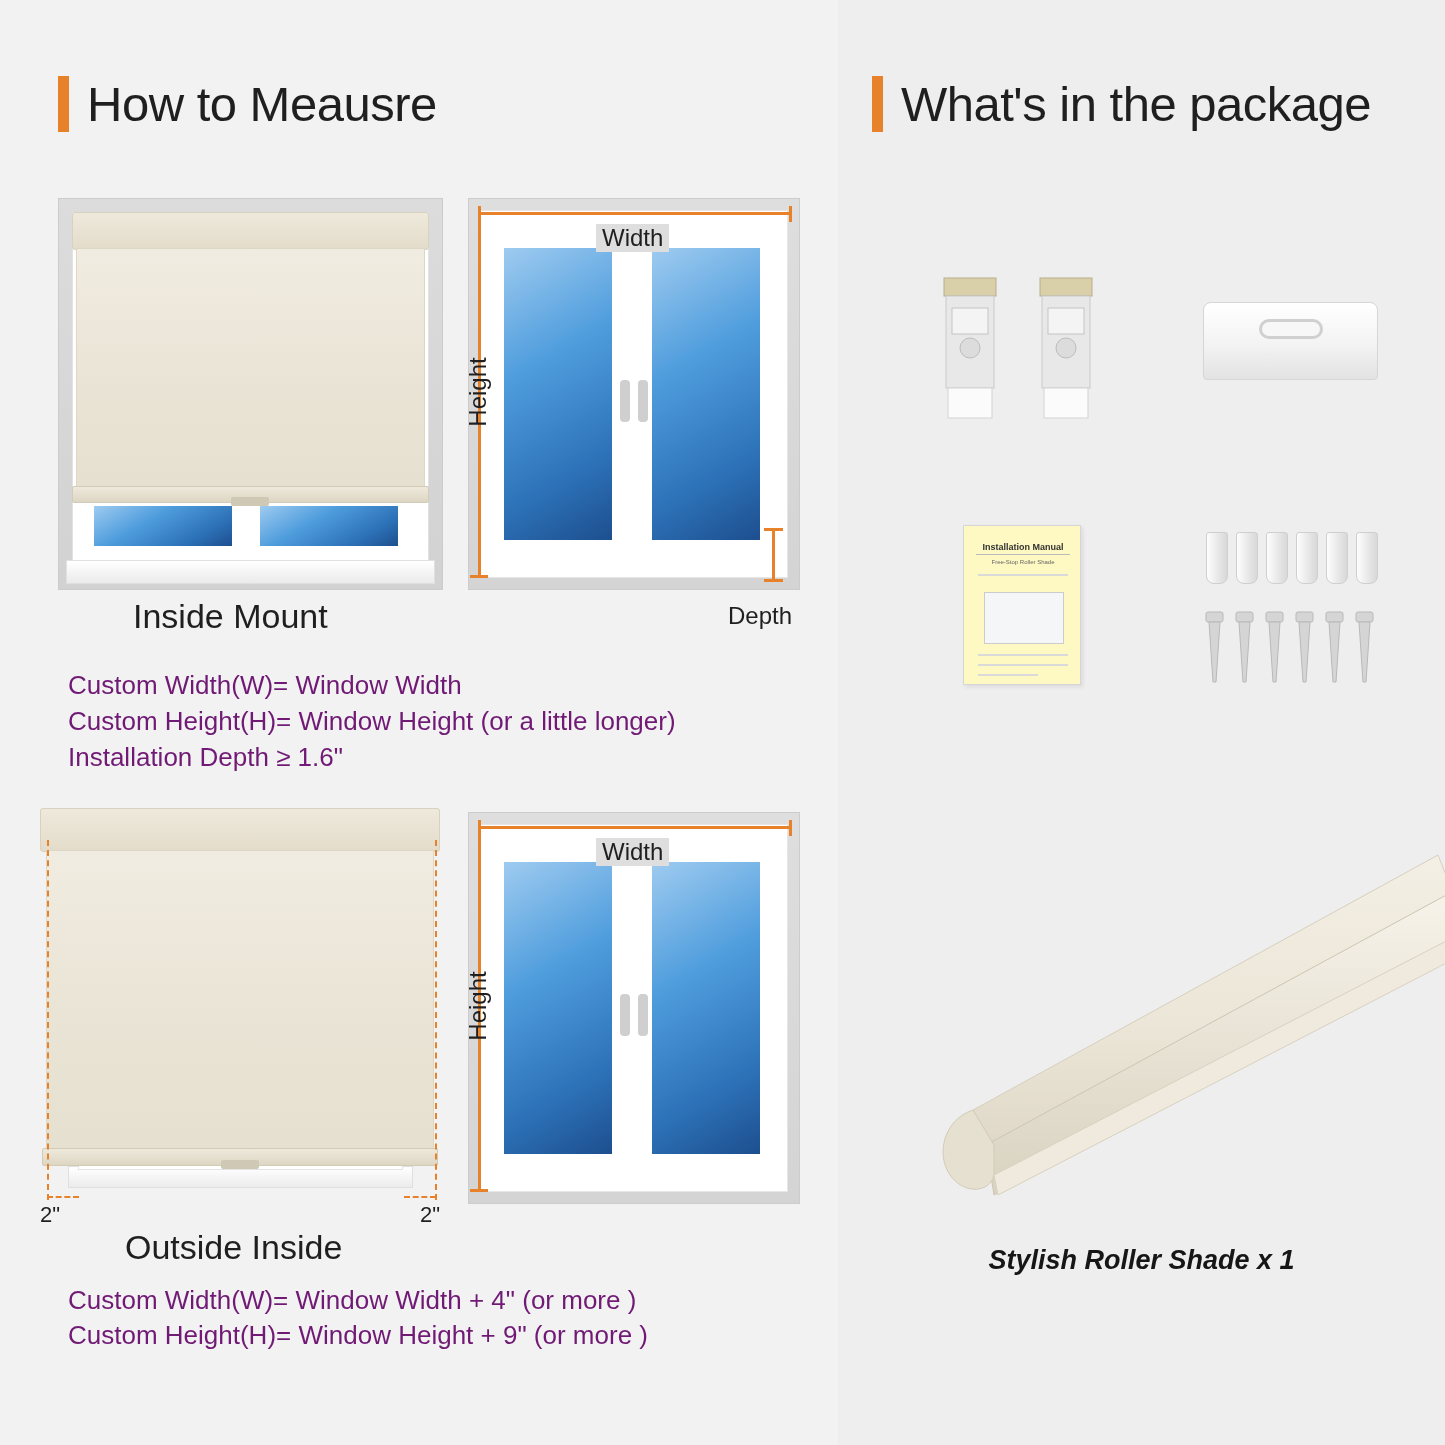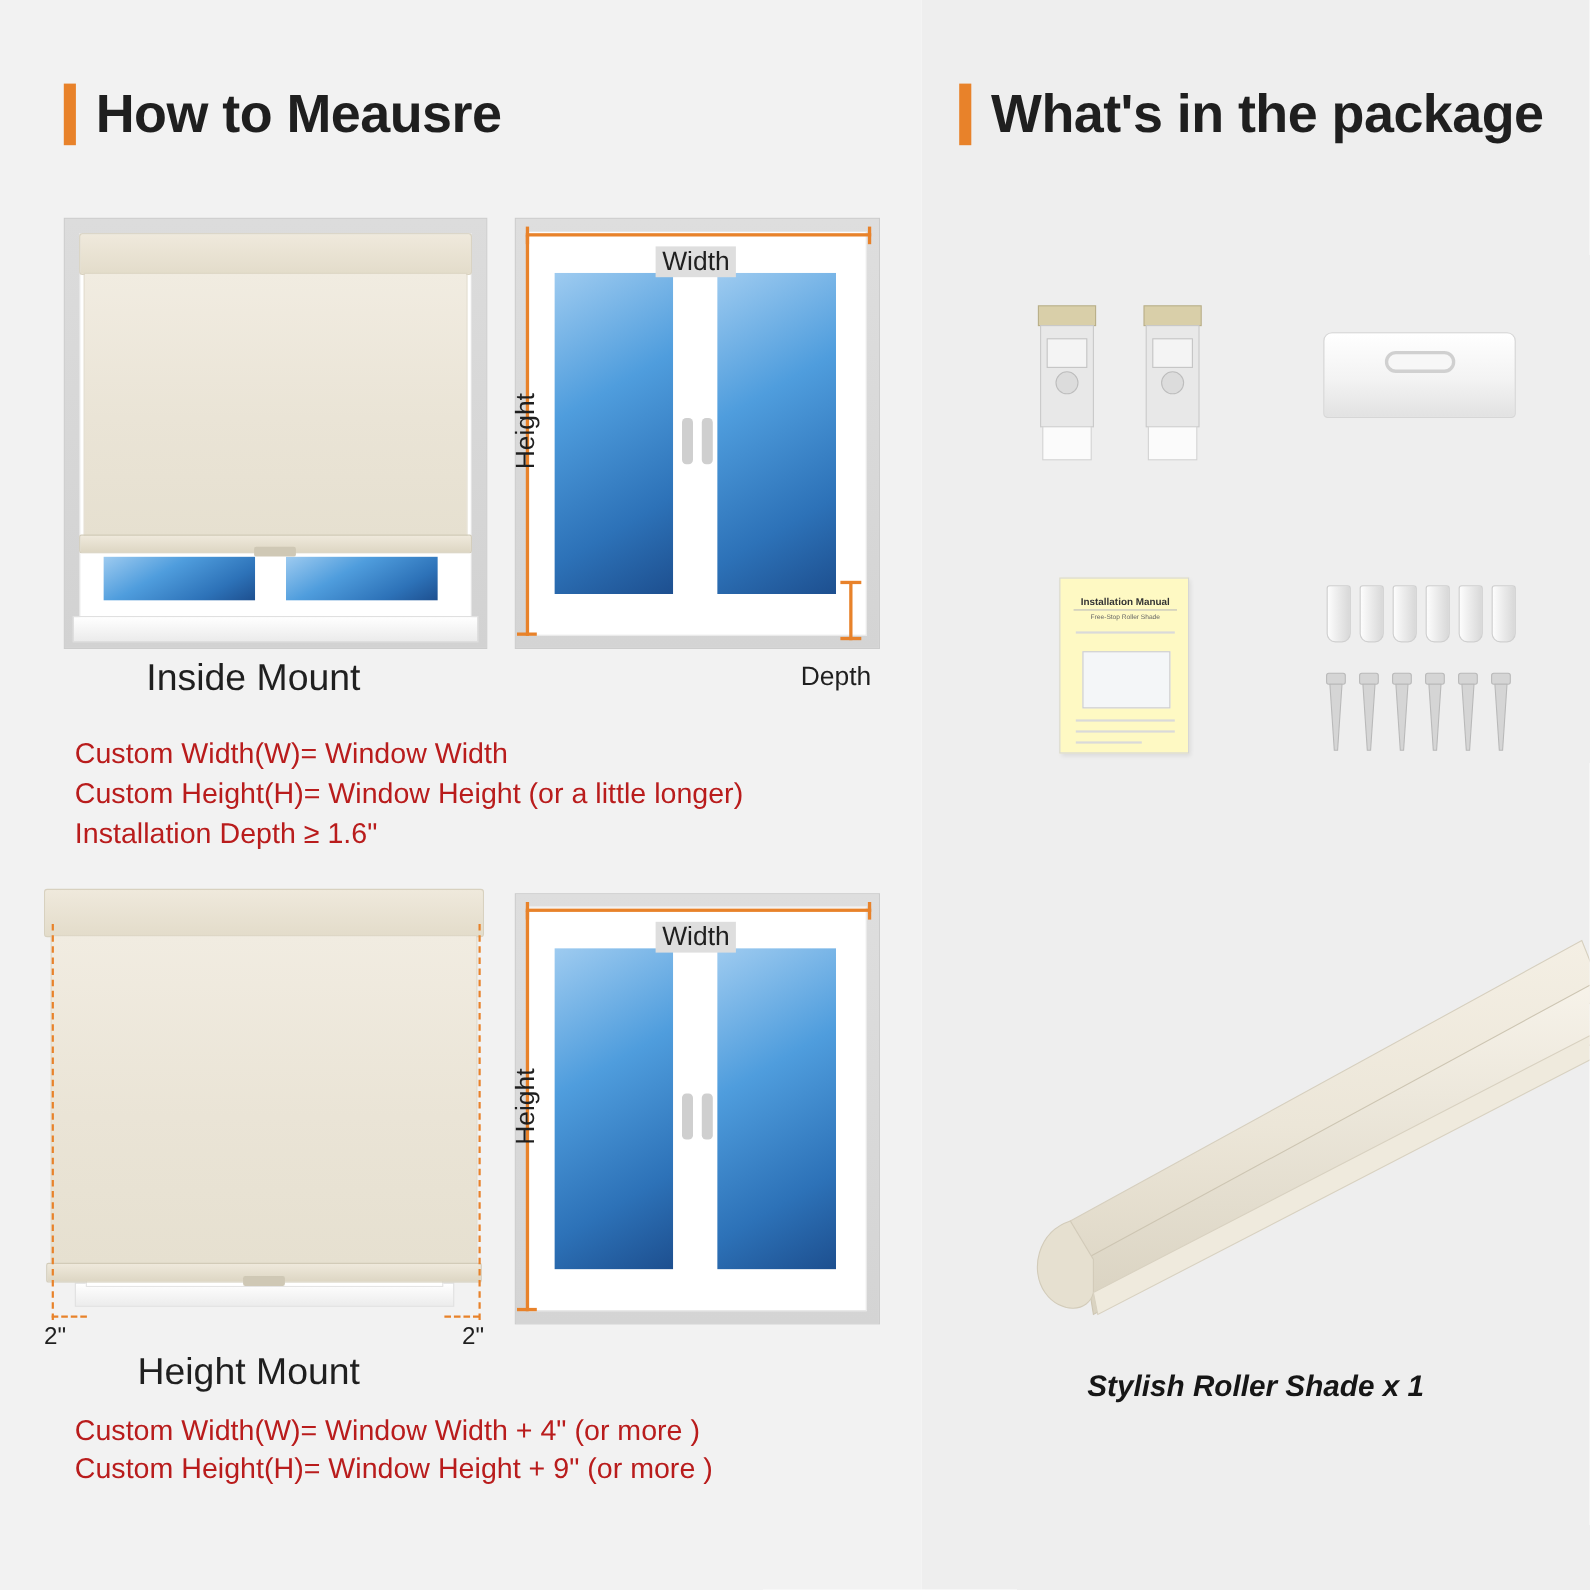--- a/index.html
+++ b/index.html
@@ -44,21 +44,21 @@
     gap: 18px;
   }
   .title-bar {
     width: 11px;
     height: 56px;
     background: #e8822a;
     flex: 0 0 auto;
   }
   .title-text {
     font-size: 49px;
-    font-weight: bold;
+    font-weight: normal;
     color: #1f1f1f;
     letter-spacing: -0.5px;
     white-space: nowrap;
   }
   #left-title-wrap { position: absolute; left: 58px; top: 76px; }
   #right-title-wrap { position: absolute; left: 872px; top: 76px; }
   .glass {
     position: absolute;
     background: linear-gradient(150deg, #9ecbf0 0%, #4f9ddd 38%, #2d72b8 75%, #1d4f8f 100%);
   }
@@ -103,21 +103,21 @@
   }
   .mount-heading {
     position: absolute;
     font-size: 34px;
     color: #1f1f1f;
     font-weight: normal;
   }
   .mount-line {
     position: absolute;
     font-size: 26px;
-    color: #b91c1c;
+    color: #701a75;
     white-space: nowrap;
   }
   .dashed-v {
     position: absolute;
     border-left: 2px dashed #e8822a;
   }
   .dashed-h {
     position: absolute;
     border-top: 2px dashed #e8822a;
   }
@@ -284,21 +284,21 @@
       <div class="dim-line" style="left:478px; top:826px; width:314px; height:3px;"></div>
       <div class="dim-line" style="left:478px; top:820px; width:3px; height:16px;"></div>
       <div class="dim-line" style="left:789px; top:820px; width:3px; height:16px;"></div>
       <div class="dim-label" style="left:596px; top:838px; background:#dedede; padding:0 6px;">Width</div>
 
       <div class="dim-line" style="left:478px; top:828px; width:3px; height:364px;"></div>
       <div class="dim-line" style="left:470px; top:1189px; width:18px; height:3px;"></div>
       <div class="dim-label vertical-label" style="left:433px; top:992px; width:90px; text-align:center;">Height</div>
     </div>
 
-    <div class="mount-heading" style="left:125px; top:1228px;">Height Mount</div>
+    <div class="mount-heading" style="left:125px; top:1228px;">Outside Inside</div>
     <div class="mount-line" style="left:68px; top:1285px;">Custom Width(W)= Window Width + 4"  (or more )</div>
     <div class="mount-line" style="left:68px; top:1320px;">Custom Height(H)= Window Height + 9" (or more )</div>
   </div>
 
   <div class="divider"></div>
 
   <div class="right-panel">
     <div id="right-title-wrap" class="section-title" style="left:34px;">
       <div class="title-bar"></div>
       <div class="title-text">What's in the package</div>

